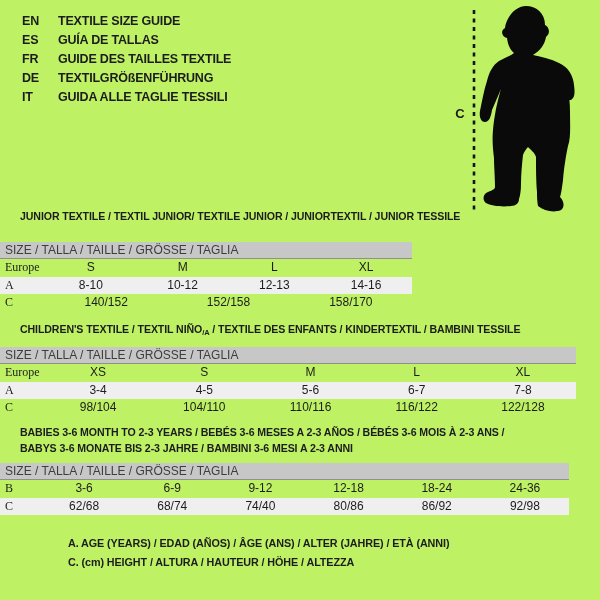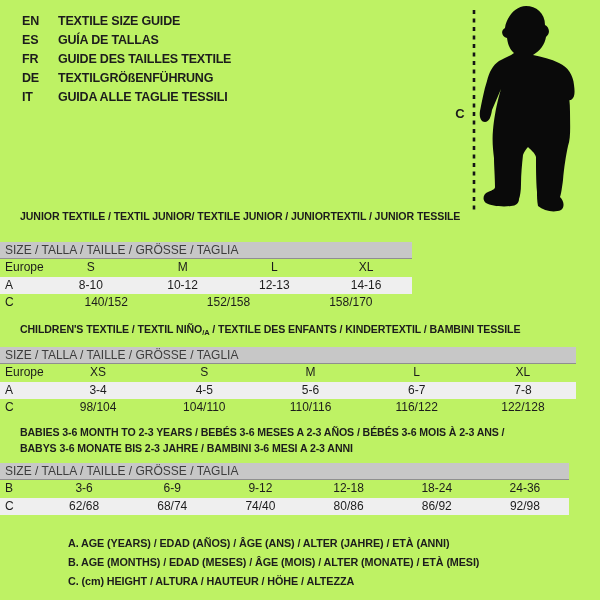--- a/index.html
+++ b/index.html
@@ -18,21 +18,21 @@
     font-weight:bold; font-size:13px;}
   
   .sec-title{position:absolute; left:20px; font-weight:bold; font-size:10.6px; letter-spacing:-0.1px; line-height:16px; white-space:nowrap;}
   .sec-title sub{font-size:7.5px; vertical-align:-2px;}
   
   .size-table{position:absolute; left:0; font-size:12px;}
   .t-head{background:#c7c7c7; border-bottom:1px solid #8f8f8f; height:17px; line-height:17px;
     padding-left:5px; color:#3d3d3d; box-sizing:border-box;}
   .t-row{display:flex; height:17.5px; line-height:17.5px;}
   .t-row.shaded{background:#efefef;}
-  .t-label{padding-left:5px; box-sizing:border-box;}
+  .t-label{padding-left:5px; box-sizing:border-box;font-family:Liberation Serif, serif;}
   .t1 .t-label,.t2 .t-label{width:45px;}
   .t3 .t-label{width:40px;}
   .t-cell{flex:1; text-align:center;}
   
   .legend{position:absolute; left:20px; top:534px; font-weight:bold; font-size:10.8px; line-height:19px; letter-spacing:-0.1px;margin-left:48px;}
 </style>
 </head>
 <body>
 
 <div class="page">
@@ -179,17 +179,16 @@
       <span class="t-cell">68/74</span>
       <span class="t-cell">74/40</span>
       <span class="t-cell">80/86</span>
       <span class="t-cell">86/92</span>
       <span class="t-cell">92/98</span>
     </div>
   </div>
 
   <div class="legend">
     <div>A. AGE (YEARS) / EDAD (AÑOS) / ÂGE (ANS) / ALTER (JAHRE) / ETÀ (ANNI)</div>
-    <div>B. AGE (MONTHS) / EDAD (MESES) / ÂGE (MOIS) / ALTER (MONATE) / ETÀ (MESI)</div>
     <div>C. (cm) HEIGHT / ALTURA / HAUTEUR / HÖHE / ALTEZZA</div>
   </div>
 
 </div>
 
 </body></html>

